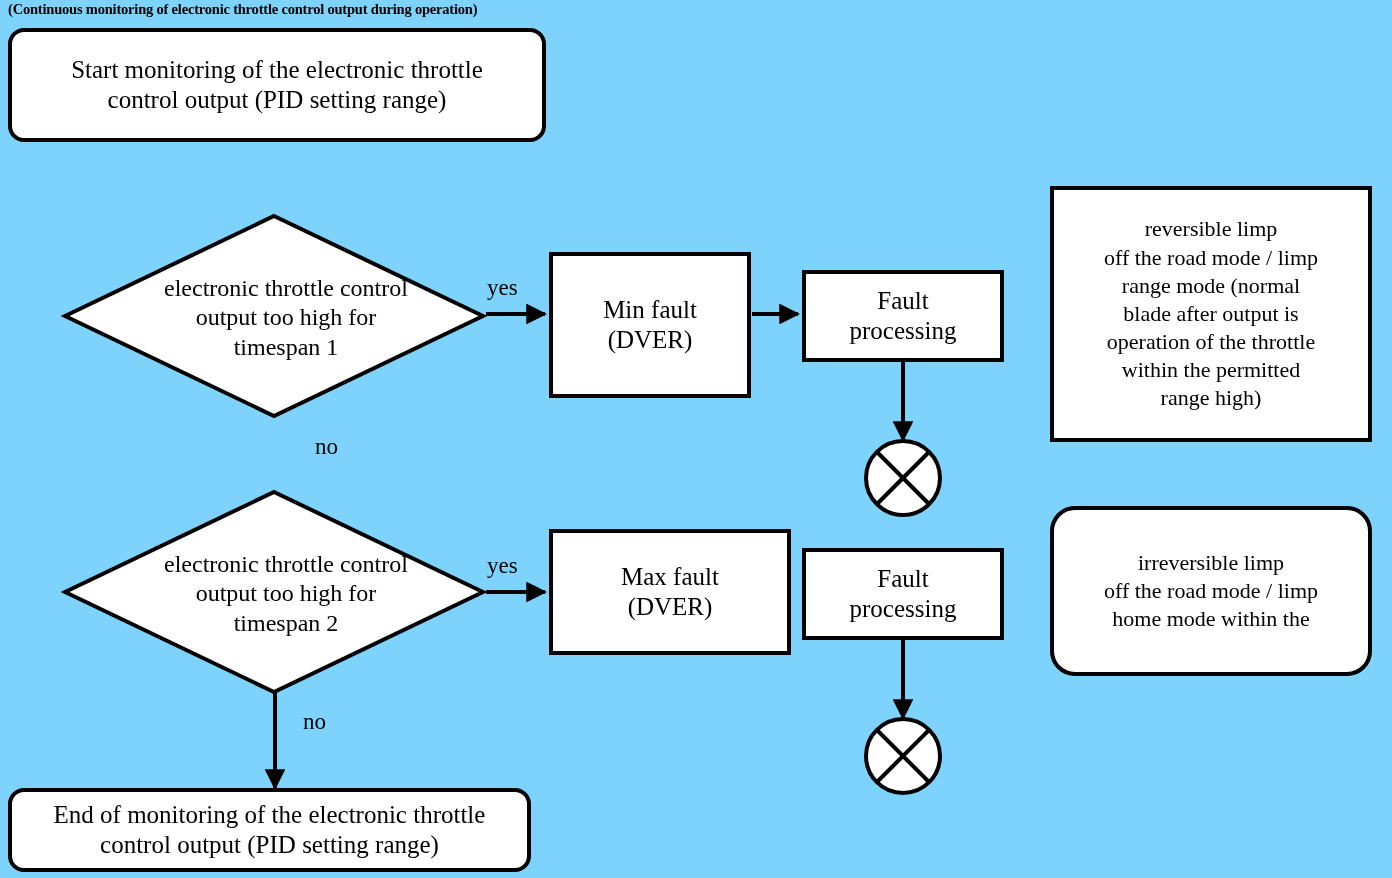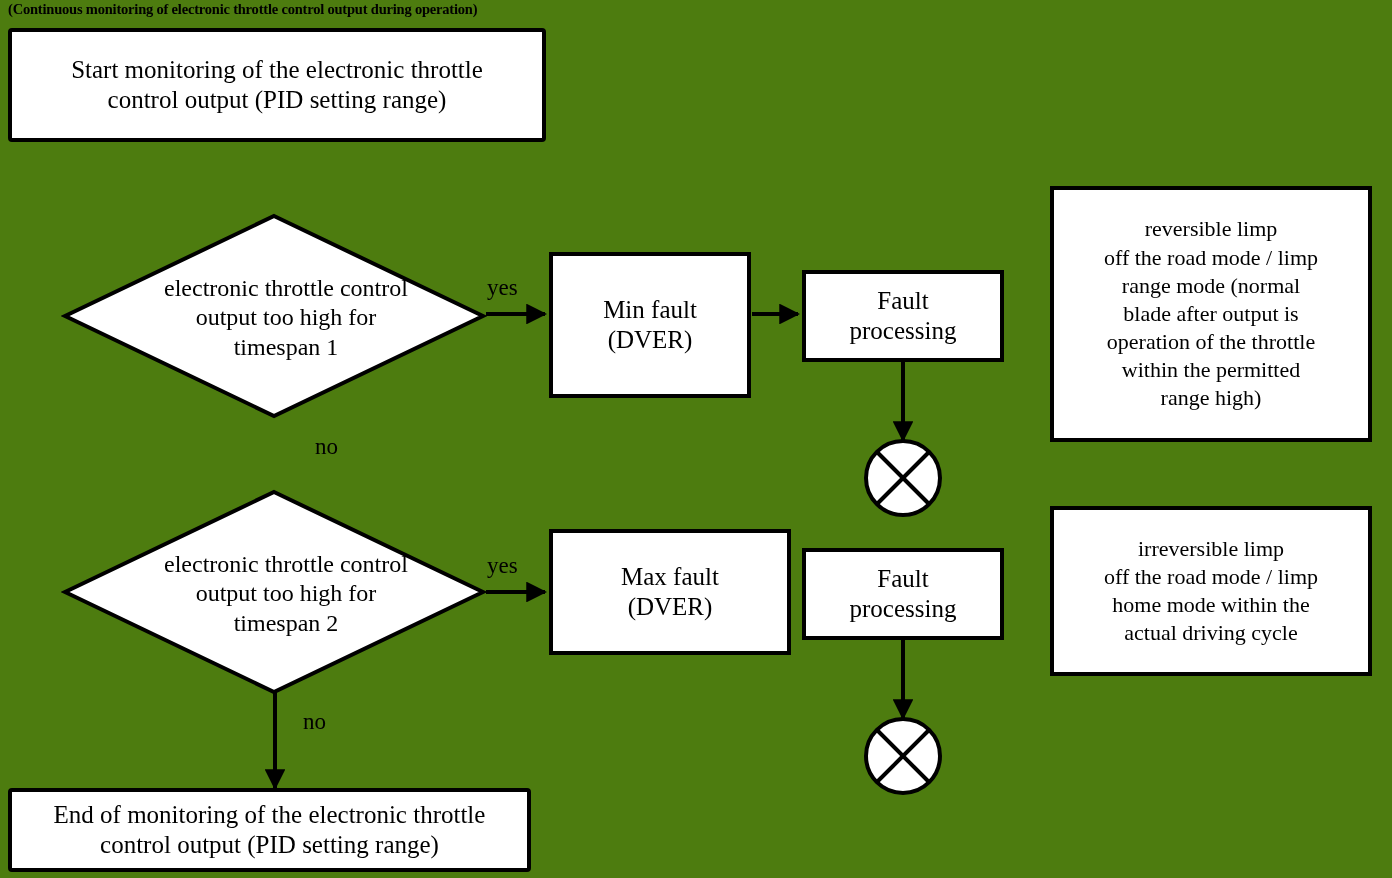--- a/index.html
+++ b/index.html
@@ -9,41 +9,41 @@
     background: #ffffff;
   }
   body {
     font-family: "Liberation Serif", "DejaVu Serif", serif;
     color: #000000;
   }
   #canvas {
     position: relative;
     width: 1392px;
     height: 878px;
-    background: #4d7c0f;
+    background: #7dd3fc;
     overflow: hidden;
   }
   .abs { position: absolute; }
 
   
   .caption {
     left: 8px;
     top: 2px;
     width: 560px;
     font-size: 14.5px;
     font-weight: bold;
     line-height: 1.1;
     letter-spacing: -0.2px;
     white-space: nowrap;
   }
 
   
   .terminator {
     border: 4px solid #000;
-    border-radius: 4px;
+    border-radius: 16px;
     background: #fff;
     display: flex;
     align-items: center;
     justify-content: center;
     text-align: center;
     font-size: 25px;
     line-height: 1.22;
     box-sizing: border-box;
     padding: 4px 14px;
   }
@@ -214,26 +214,25 @@
   </div>
 
   <div class="abs" style="left:862px; top:715px; width:82px; height:82px;">
     <svg width="82" height="82" viewBox="0 0 82 82" xmlns="http://www.w3.org/2000/svg">
       <circle cx="41" cy="41" r="37" fill="#ffffff" stroke="#000000" stroke-width="4"></circle>
       <line x1="15" y1="15" x2="67" y2="67" stroke="#000000" stroke-width="4"></line>
       <line x1="67" y1="15" x2="15" y2="67" stroke="#000000" stroke-width="4"></line>
     </svg>
   </div>
 
-  <div class="abs note" style="left:1050px; top:506px; width:322px; height:170px;">
+  <div class="abs note" style="left:1050px; top:506px; width:322px; height:170px;border-radius:25px;">
     <div>
       <div>irreversible limp</div>
       <div>off the road mode / limp</div>
       <div>home mode within the</div>
-      <div>actual driving cycle</div>
     </div>
   </div>
 
   <div class="abs terminator" style="left:8px; top:788px; width:523px; height:84px;">
     <div>
       <div>End of monitoring of the electronic throttle</div>
       <div>control output (PID setting range)</div>
     </div>
   </div>
 

